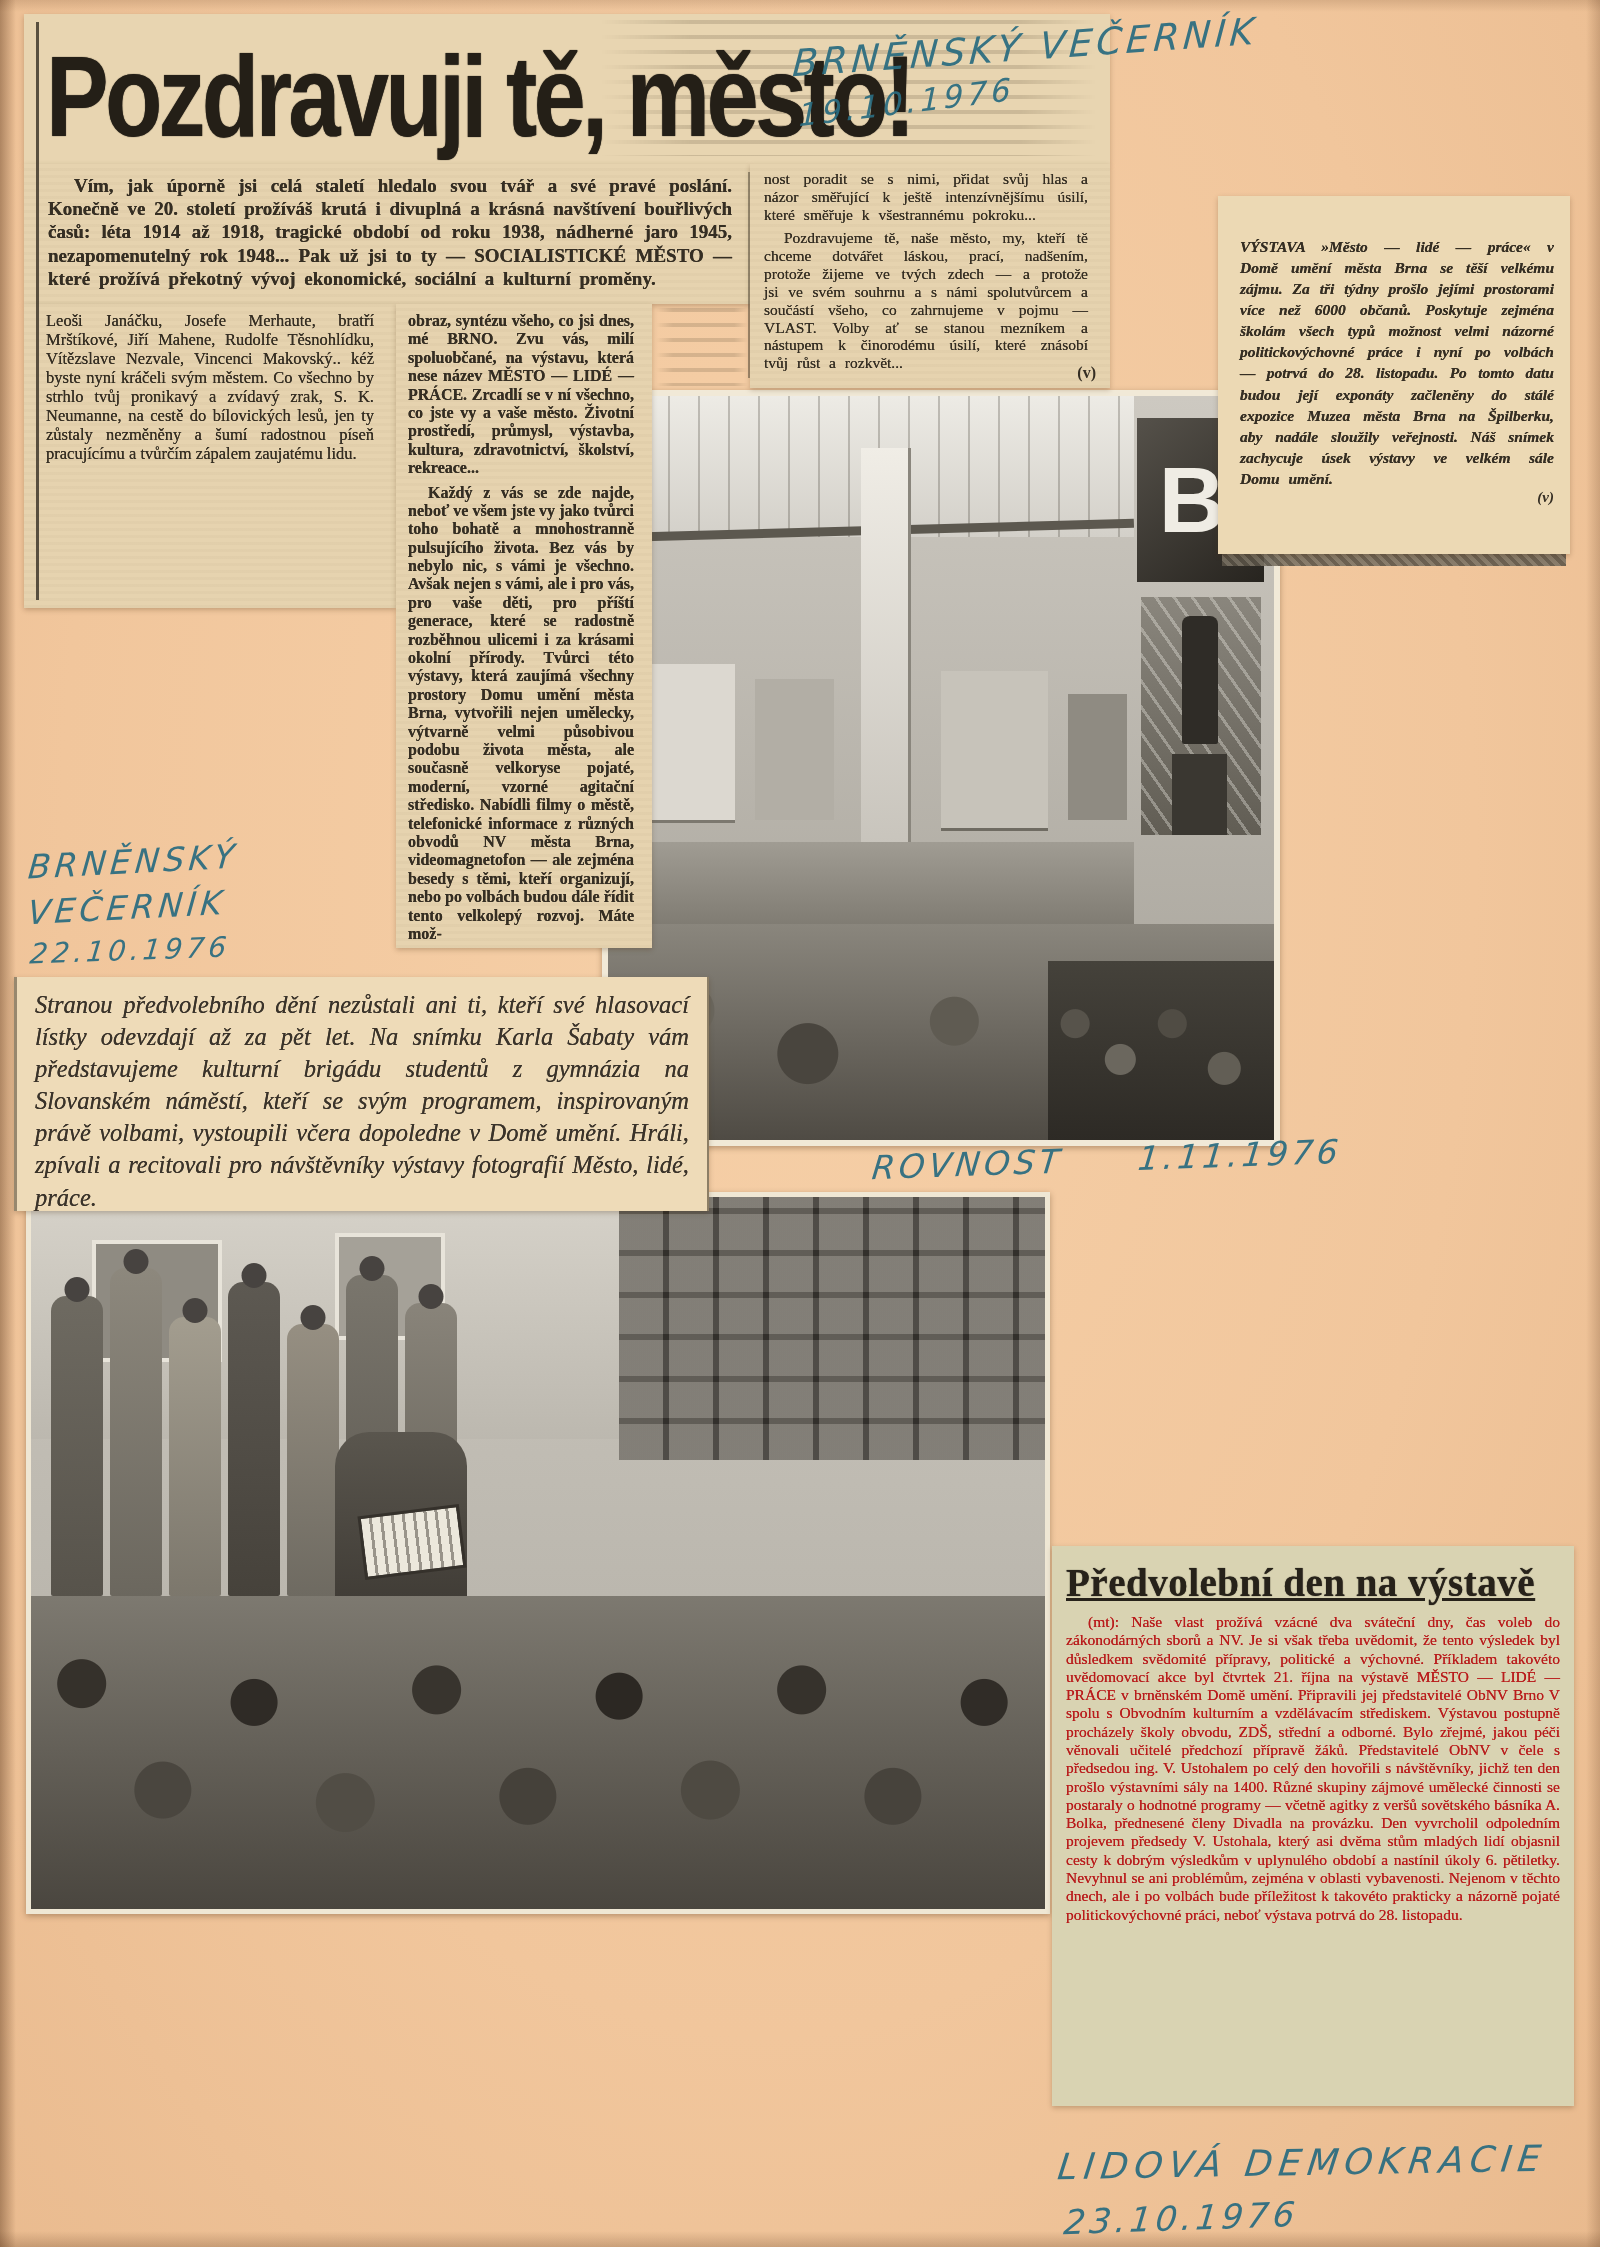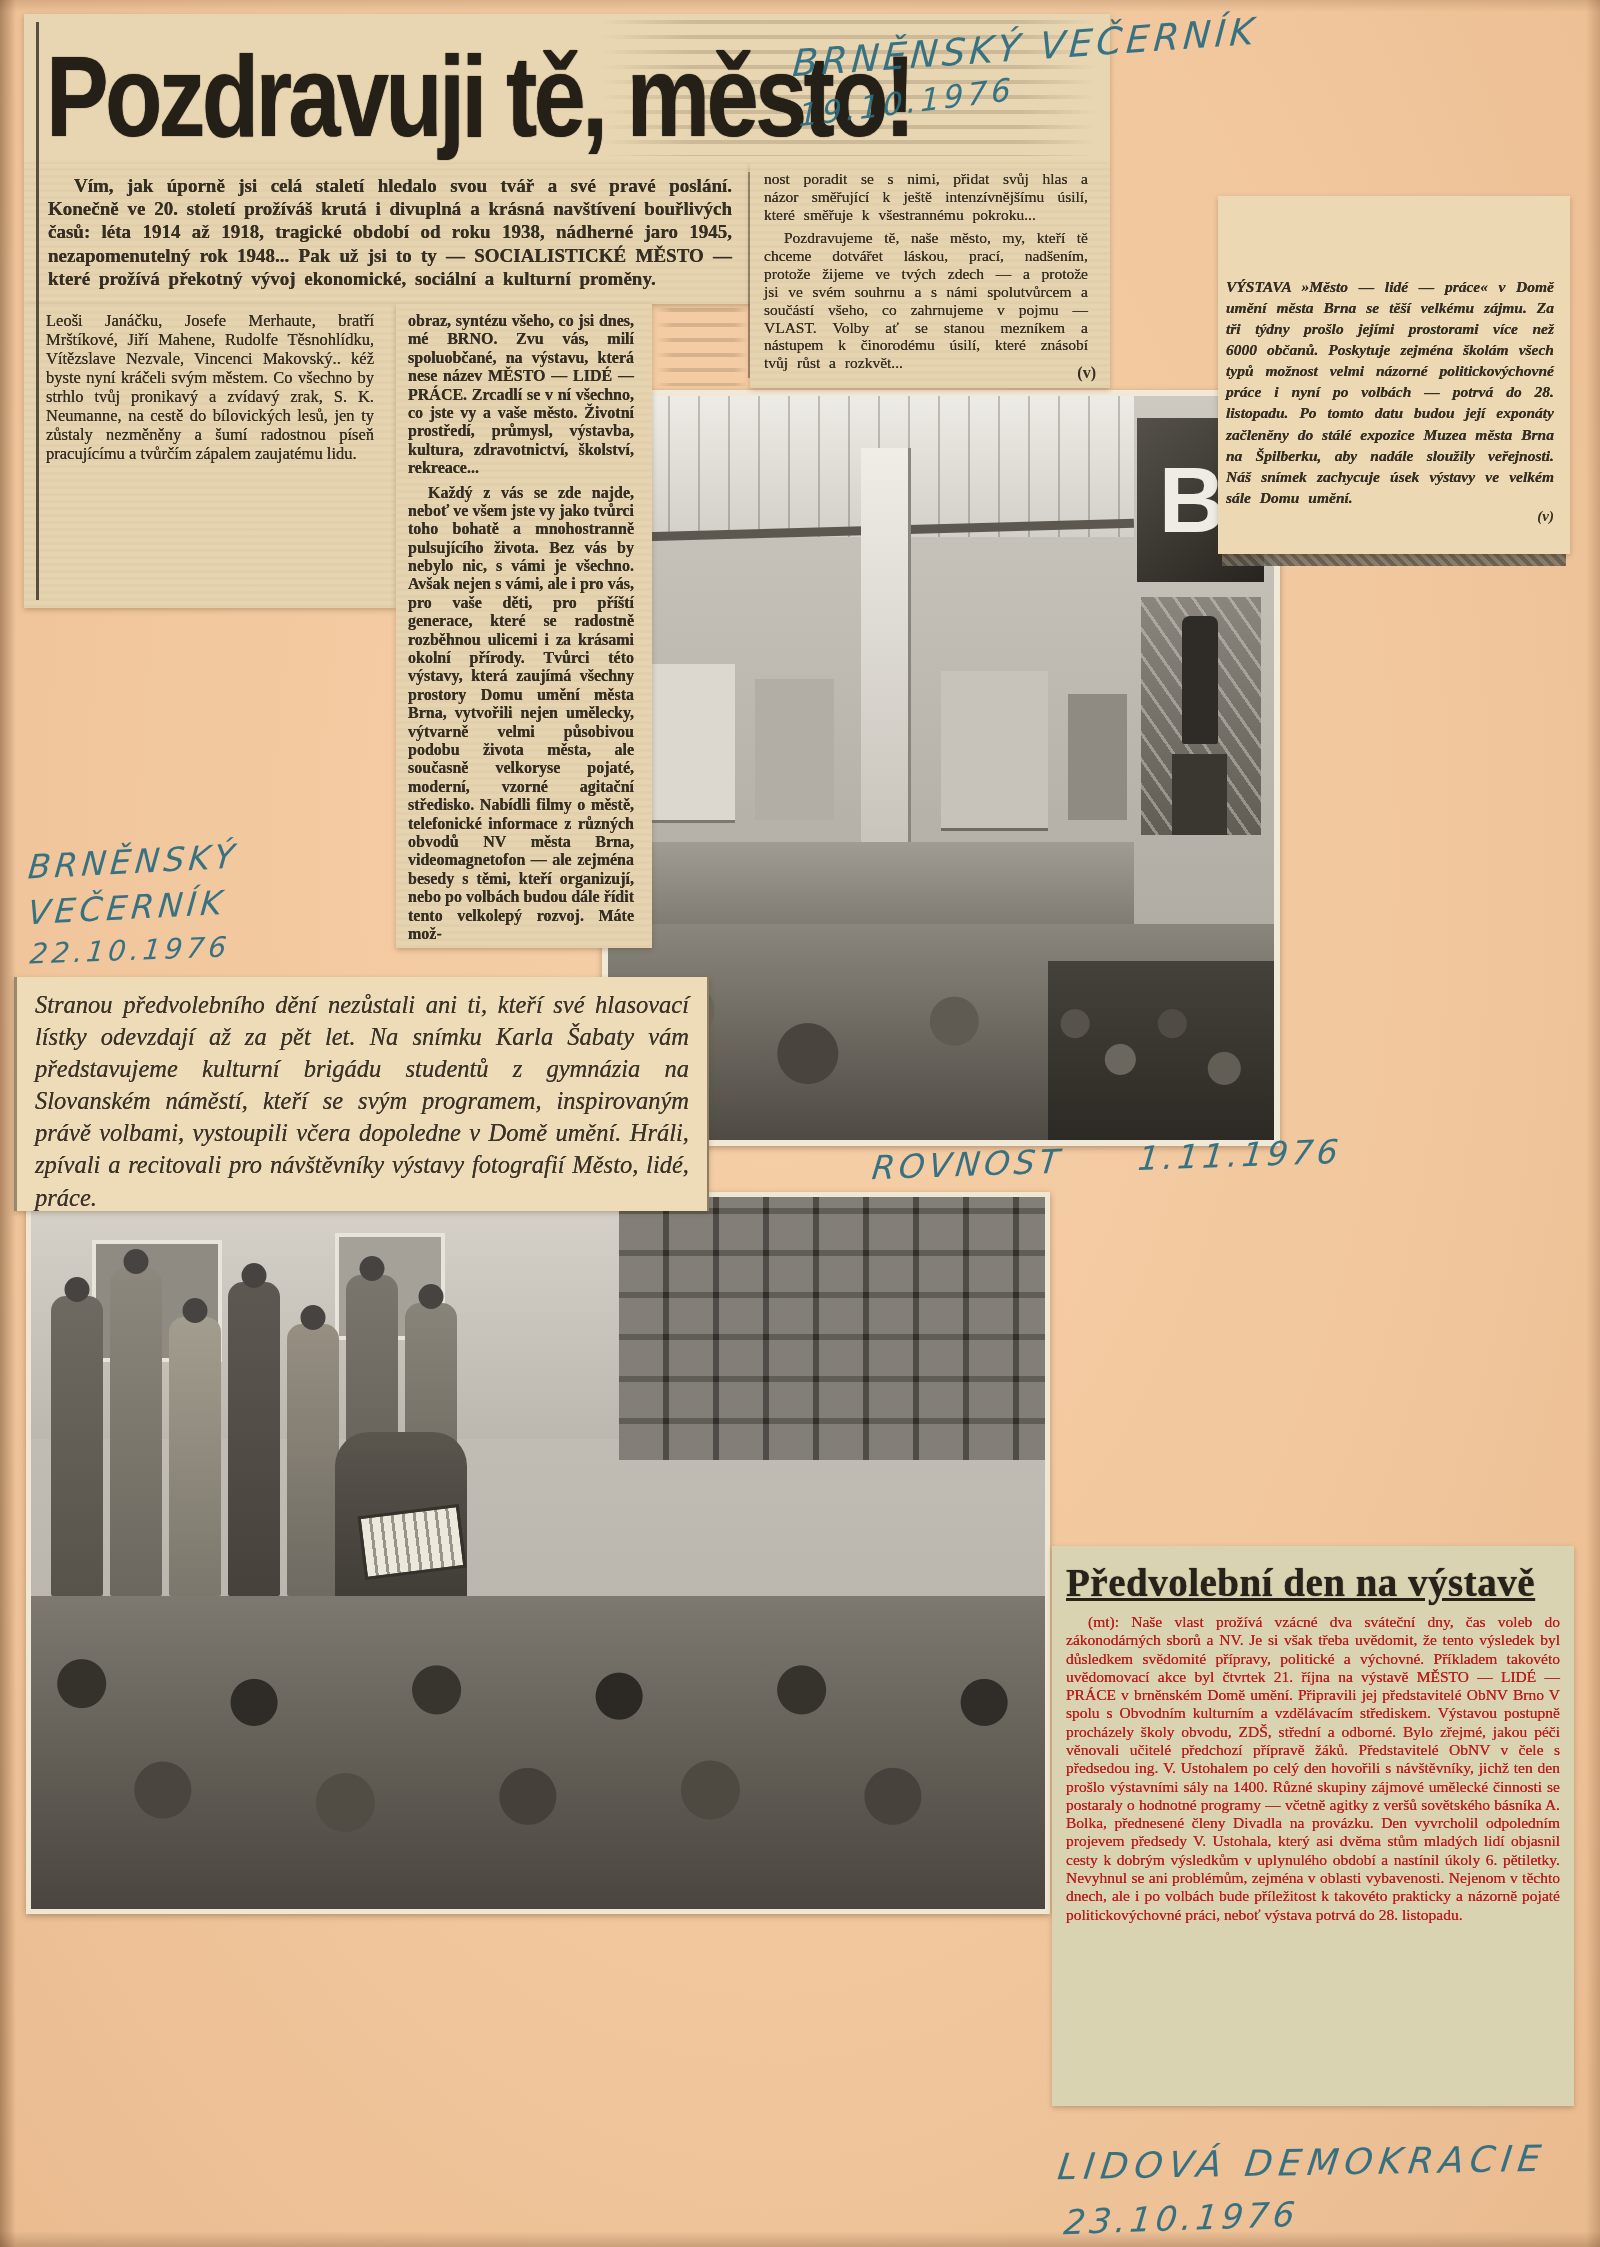--- a/index.html
+++ b/index.html
@@ -182,21 +182,21 @@
     <div class="ph1-poster">
       <span class="ph1-poster-letter">B</span>
       <span class="ph1-poster-star">★</span>
     </div>
     <div class="ph1-statue"></div>
     <div class="ph1-crowd"></div>
   </div>
   <div class="hatchbar"></div>
 
   <div class="paper tex" style="left:1218px;top:196px;width:352px;height:358px;z-index:3;background:#ecd9b4;">
-    <div style="padding:40px 16px 0 8px;margin-top:40px;">
+    <div style="padding:40px 16px 0 22px;">
       <p class="vystava-text ink" style="margin:0;">VÝSTAVA »Město — lidé — práce« v Domě umění města Brna se těší velkému zájmu. Za tři týdny prošlo jejími prostorami více než 6000 občanů. Poskytuje zejména školám všech typů možnost velmi názorné politickovýchovné práce i nyní po volbách — potrvá do 28. listopadu. Po tomto datu budou její exponáty začleněny do stálé expozice Muzea města Brna na Špilberku, aby nadále sloužily veřejnosti. Náš snímek zachycuje úsek výstavy ve velkém sále Domu umění.</p>
       <span class="vystava-sig ink">(v)</span>
     </div>
   </div>
 
   <div class="paper tex" style="left:14px;top:977px;width:690px;height:234px;z-index:3;background:#eedbb8;
        border-left:3px solid rgba(45,35,20,.45);border-right:2px solid rgba(45,35,20,.5);">
     <p class="caption-text" style="margin:0;">Stranou předvolebního dění nezůstali ani ti, kteří své hlasovací lístky odevzdají až za pět let. Na snímku Karla Šabaty vám představujeme kulturní brigádu studentů z gymnázia na Slovanském náměstí, kteří se svým programem, inspirovaným právě volbami, vystoupili včera dopoledne v Domě umění. Hráli, zpívali a recitovali pro návštěvníky výstavy fotografií Město, lidé, práce.</p>
   </div>
 

